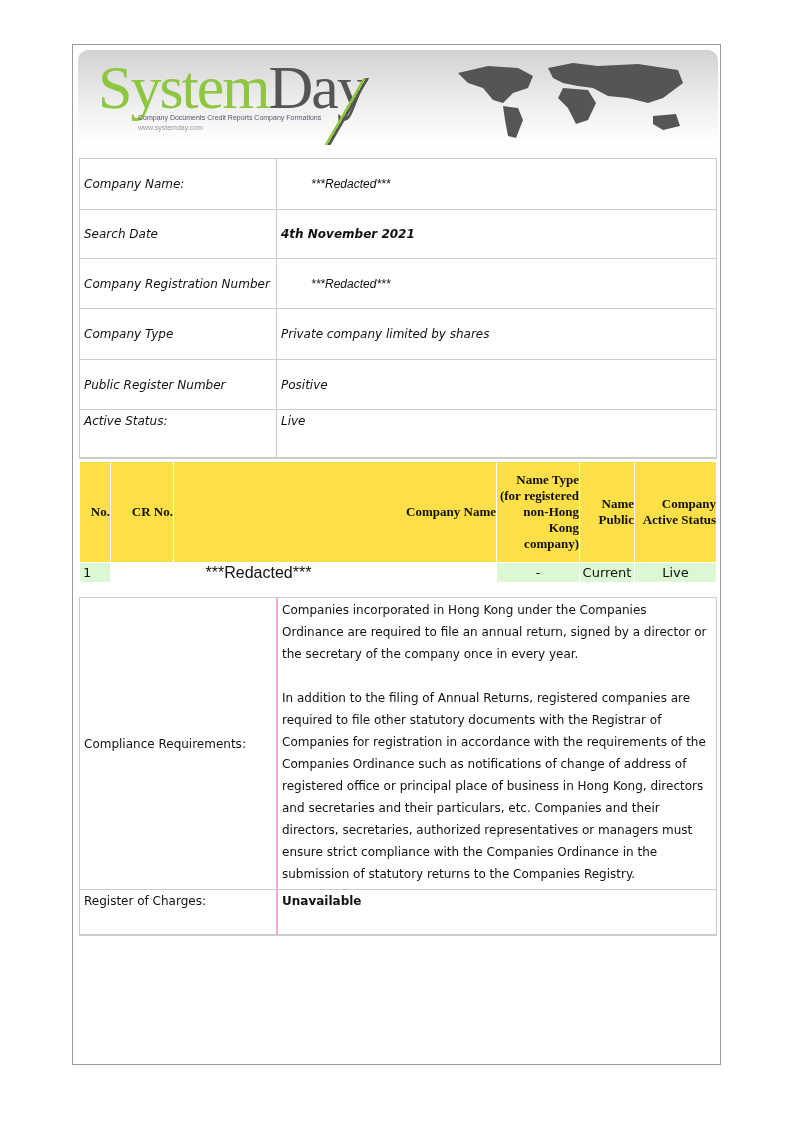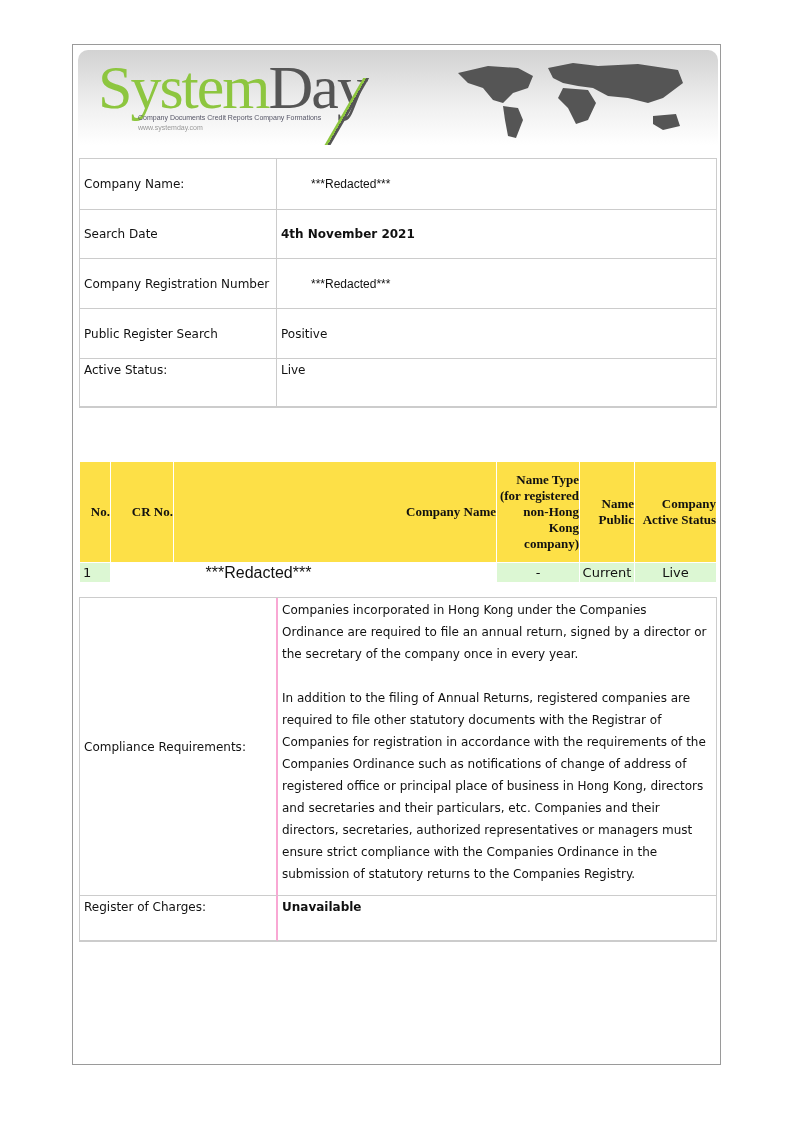--- a/index.html
+++ b/index.html
@@ -8,32 +8,32 @@
   .banner{position:absolute;left:5px;top:5px;width:640px;height:95px;border-radius:10px 10px 0 0;background:linear-gradient(#d2d2d2,#f0f0f0 60%,#fff);overflow:hidden;}
   .logo{position:absolute;left:20px;top:2px;font-family:"Liberation Serif",serif;font-size:62px;letter-spacing:-2px;line-height:70px;}
   .logo .s{color:#8dc63f;}
   .logo .d{color:#555;}
   .slash{position:absolute;left:265px;top:28px;width:6px;height:70px;background:linear-gradient(90deg,#8dc63f 50%,#555 50%);transform:skewX(-30deg);}
   .tagline{position:absolute;left:60px;top:64px;font-family:"Liberation Sans",sans-serif;font-size:7px;color:#556;}
   .url{position:absolute;left:60px;top:74px;font-size:7px;color:#999;font-family:"Liberation Sans",sans-serif;}
   .map{position:absolute;left:370px;top:8px;}
   table{border-collapse:separate;}
   .info{position:absolute;left:6px;top:113px;width:638px;border:1px solid #ccc;border-spacing:0;}
-  .info td{border-bottom:1px solid #ccc;font-size:12px;vertical-align:middle;padding:0 4px;}
+  .info td{border-bottom:1px solid #ccc;font-size:12px;vertical-align:middle;padding:0 4px;font-style:italic;}
   .info td.l{width:188px;border-right:1px solid #ccc;}
   .red{font-family:"Liberation Sans",sans-serif;font-size:16px;padding-left:34px !important;}
   .b{font-weight:bold;}
   .res{position:absolute;left:6px;top:416px;width:638px;border-spacing:1px;}
   .res th{background:#fde047;font-size:13px;font-weight:bold;text-align:right;line-height:16px;padding:0;font-family:Liberation Serif, serif;}
   .res td{font-size:13px;text-align:center;height:19px;padding:0;background:#dcf7d3;}
   .res td.w{background:#fff;font-family:"Liberation Sans",sans-serif;font-size:16px;}
   .comp{position:absolute;left:6px;top:552px;width:638px;border:1px solid #ccc;border-spacing:0;}
   .comp td{font-size:12px;border-bottom:1px solid #ccc;padding:0 4px;}
   .comp td.l{width:188px;border-right:2px solid #f9a8d4;}
-  .comp td.t{line-height:22px;padding-top:1px;padding-bottom:10px;vertical-align:top;}
+  .comp td.t{line-height:22px;padding-top:1px;padding-bottom:4px;vertical-align:top;}
 </style>
 </head>
 <body>
 
 <div class="page">
   <div class="banner">
     <div class="logo"><span class="s">System</span><span class="d">Day</span></div>
     <div class="slash"></div>
     <div class="tagline">Company Documents  Credit Reports  Company Formations</div>
     <div class="url">www.systemday.com</div>
@@ -53,22 +53,26 @@
       <td class="red">***Redacted***</td>
     </tr>
     <tr style="height:49px">
       <td class="l">Search Date</td>
       <td class="b">4th November 2021</td>
     </tr>
     <tr style="height:50px">
       <td class="l">Company Registration Number</td>
       <td class="red">***Redacted***</td>
     </tr>
+    <tr style="height:51px">
+      <td class="l">Company Type</td>
+      <td>Private company limited by shares</td>
+    </tr>
     <tr style="height:50px">
-      <td class="l">Public Register Search</td>
+      <td class="l">Public Register Number</td>
       <td>Positive</td>
     </tr>
     <tr style="height:48px">
       <td class="l" style="vertical-align:top;padding-top:4px">Active Status:</td>
       <td style="vertical-align:top;padding-top:4px">Live</td>
     </tr>
   </tbody>
     </table>
 
   <table class="res">

